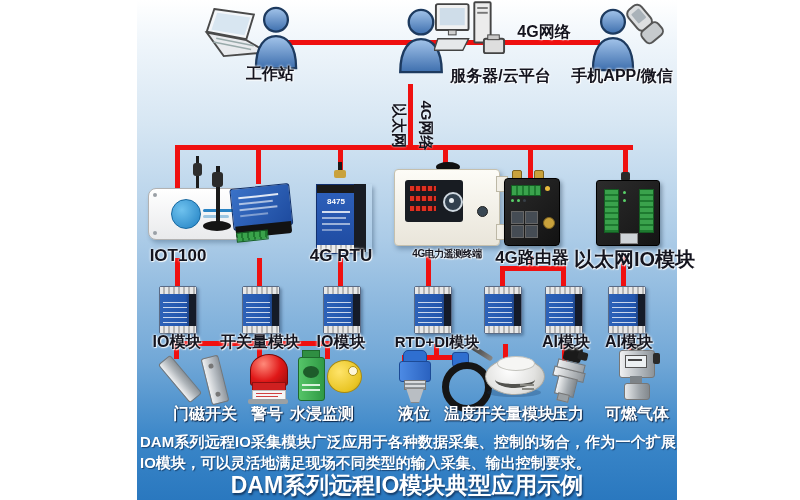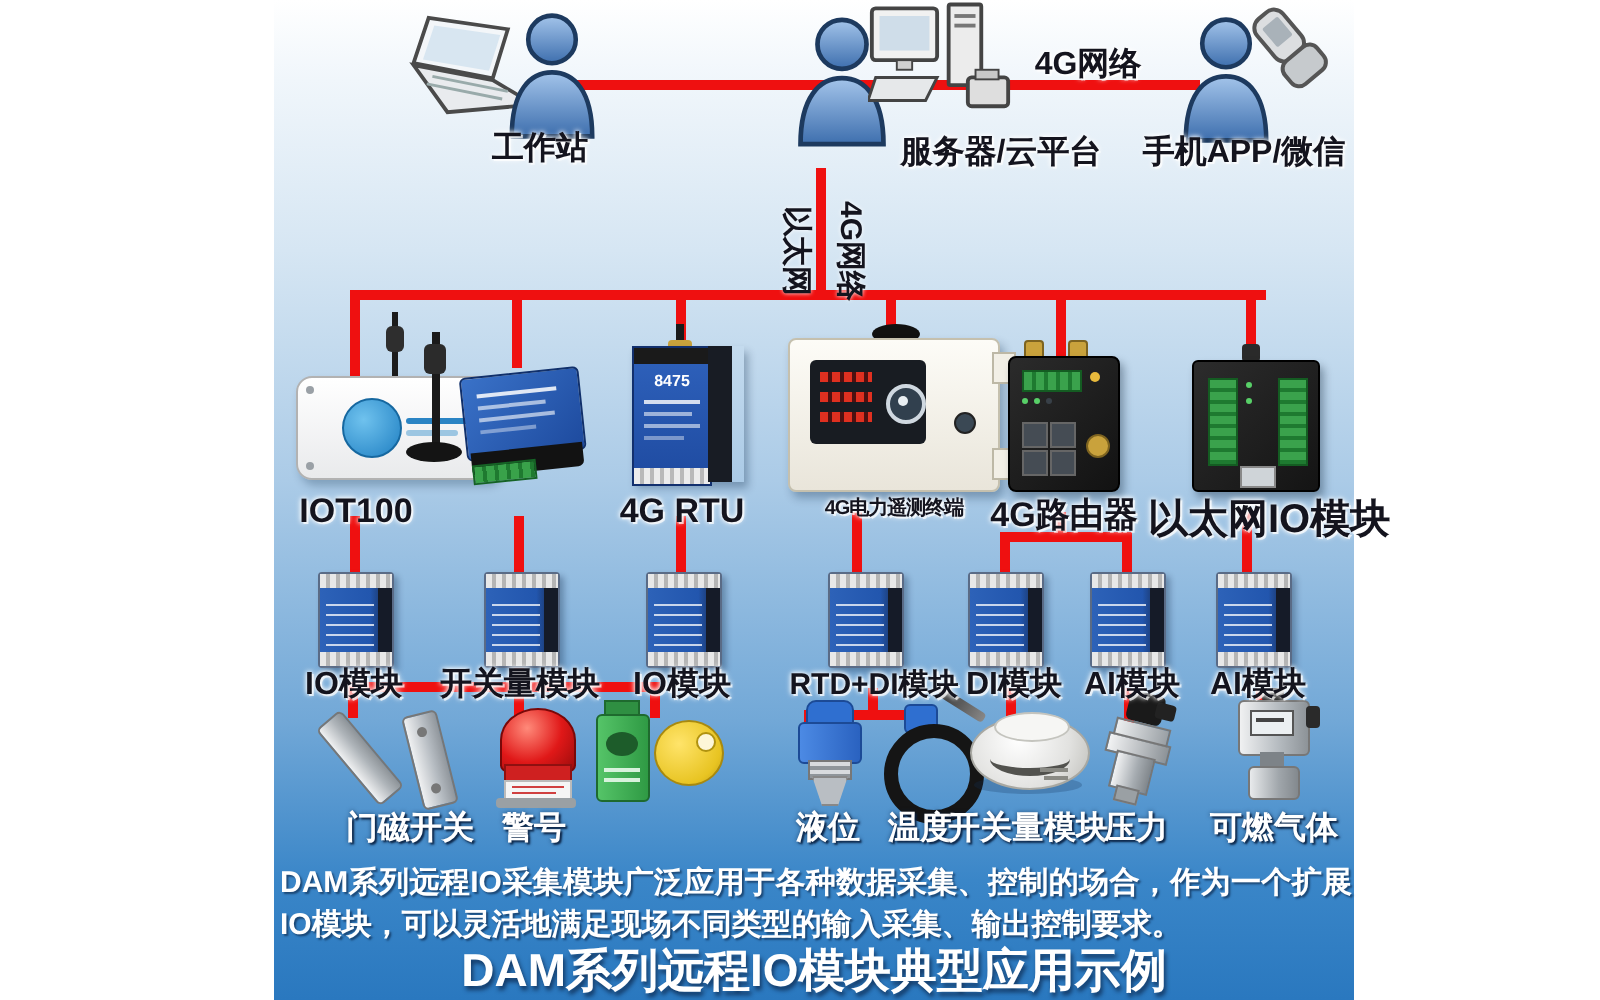--- a/index.html
+++ b/index.html
@@ -148,21 +148,21 @@
       <div class="abs" style="left:7px;top:14px;width:34px;height:2px;background:rgba(255,255,255,.6)"></div>
       <div class="abs" style="left:7px;top:20px;width:38px;height:2px;background:rgba(255,255,255,.6)"></div>
       <div class="abs" style="left:7px;top:26px;width:28px;height:2px;background:rgba(255,255,255,.4)"></div>
     </div>
     <div class="abs" style="left:2px;top:38px;width:56px;height:12px;background:#121212;border-radius:0 0 3px 3px"></div>
     <div class="abs" style="left:2px;top:44px;width:30px;height:8px;background:repeating-linear-gradient(90deg,#39a24a 0 4px,#1f7a30 4px 6px);border:1px solid #156325"></div>
   </div>
 
   <div class="abs ic" style="left:338px;top:162px;width:4px;height:12px;background:#1a1a1a"></div>
   <div class="abs ic" style="left:334px;top:170px;width:12px;height:8px;background:#c9a23c;border-radius:2px"></div>
-  <div class="abs ic" style="left:316px;top:173px;width:56px;height:68px;box-shadow:2px 3px 4px rgba(0,30,60,.3)">
+  <div class="abs ic" style="left:316px;top:184px;width:56px;height:68px;box-shadow:2px 3px 4px rgba(0,30,60,.3)">
     <div class="abs" style="left:0;top:0;width:38px;height:68px;background:linear-gradient(180deg,#2f62bc,#1e4aa0);border:1px solid #12306e">
       <div class="abs" style="left:0;top:0;width:38px;height:8px;background:#1a1a1a"></div>
       <div class="abs" style="left:4px;top:12px;width:30px;height:10px;color:#fff;font-size:8px;font-weight:bold;text-align:center">8475</div>
       <div class="abs" style="left:5px;top:26px;width:28px;height:2px;background:rgba(255,255,255,.8)"></div>
       <div class="abs" style="left:5px;top:32px;width:24px;height:2px;background:rgba(255,255,255,.55)"></div>
       <div class="abs" style="left:5px;top:38px;width:28px;height:2px;background:rgba(255,255,255,.55)"></div>
       <div class="abs" style="left:5px;top:44px;width:20px;height:2px;background:rgba(255,255,255,.4)"></div>
       <div class="abs" style="left:0;bottom:0;width:38px;height:8px;background:repeating-linear-gradient(90deg,#ececec 0 3px,#b9b9b9 3px 5px)"></div>
     </div>
     <div class="abs" style="left:38px;top:0;width:12px;height:68px;background:#181c24"></div>
@@ -250,21 +250,20 @@
       <div class="tstrip"></div>
       <div class="face"></div>
       <div class="sideDark"></div>
       <div class="bstrip"></div>
     </div>
 
   <div class="dlab" style="left:132px;top:332px;width:90px">IO模块</div>
   <div class="dlab" style="left:215px;top:332px;width:90px">开关量模块</div>
   <div class="dlab" style="left:296px;top:332px;width:90px">IO模块</div>
   <div class="dlab" style="left:382px;top:333px;width:110px;font-size:15px">RTD+DI模块</div>
-  <div class="dlab" style="left:462px;top:332px;width:90px">DI模块</div>
   <div class="dlab" style="left:521px;top:332px;width:90px">AI模块</div>
   <div class="dlab" style="left:584px;top:332px;width:90px">AI模块</div>
 
   <div class="abs ic" style="left:172px;top:354px;width:14px;height:48px;border-radius:3px;background:linear-gradient(90deg,#f0f1f2,#aeb4b9 60%,#8d9398);border:1px solid #777;transform:rotate(-40deg)"></div>
   <div class="abs ic" style="left:206px;top:356px;width:16px;height:46px;border-radius:3px;background:linear-gradient(90deg,#f0f1f2,#b4bac0 60%,#90969c);border:1px solid #777;transform:rotate(-14deg)">
     <div class="abs" style="left:5px;top:6px;width:5px;height:5px;border-radius:50%;background:#777"></div>
     <div class="abs" style="left:5px;bottom:6px;width:5px;height:5px;border-radius:50%;background:#777"></div>
   </div>
 
   <div class="abs ic" style="left:250px;top:354px;width:36px;height:30px;border-radius:50% 50% 10% 10%;background:radial-gradient(circle at 35% 30%,#ff8a7a,#e01818 55%,#9c0c0c);border:1px solid #7a0808"></div>
@@ -316,20 +315,21 @@
     <div class="abs" style="left:5px;top:6px;width:34px;height:26px;background:linear-gradient(90deg,#f0f1f2,#b2b8bd 60%,#8d9398);border:1px solid #777;border-radius:3px"></div>
     <div class="abs" style="left:11px;top:11px;width:20px;height:11px;background:#ecf0f2;border:1px solid #555"></div>
     <div class="abs" style="left:14px;top:15px;width:14px;height:2px;background:#444"></div>
     <div class="abs" style="left:39px;top:9px;width:7px;height:11px;background:#2a2a2a;border-radius:2px"></div>
     <div class="abs" style="left:16px;top:32px;width:12px;height:7px;background:#7d8388"></div>
     <div class="abs" style="left:10px;top:39px;width:24px;height:15px;background:linear-gradient(90deg,#e8eaec,#a0a6ab 60%,#83898e);border:1px solid #777;border-radius:3px"></div>
   </div>
 
   <div class="wlab" style="left:165px;top:404px;width:80px">门磁开关</div>
   <div class="wlab" style="left:237px;top:404px;width:60px">警号</div>
+  <div class="wlab" style="left:282px;top:404px;width:80px">水浸监测</div>
   <div class="wlab" style="left:384px;top:404px;width:60px">液位</div>
   <div class="wlab" style="left:430px;top:404px;width:60px">温度</div>
   <div class="wlab" style="left:474px;top:404px;width:80px">开关量模块</div>
   <div class="wlab" style="left:538px;top:404px;width:60px">压力</div>
   <div class="wlab" style="left:597px;top:404px;width:80px">可燃气体</div>
 
   <div class="abs" style="left:140px;top:431px;width:536px;z-index:3;color:#ffffff;font-size:15px;font-weight:bold;line-height:21px;text-align:justify;text-shadow:1px 1px 1px rgba(8,30,62,.6)">DAM系列远程IO采集模块广泛应用于各种数据采集、控制的场合，作为一个扩展IO模块，可以灵活地满足现场不同类型的输入采集、输出控制要求。</div>
   <div class="abs" style="left:137px;top:470px;width:540px;z-index:3;color:#ffffff;font-size:23px;font-weight:bold;text-align:center;white-space:nowrap;text-shadow:1px 2px 2px rgba(8,30,62,.7)">DAM系列远程IO模块典型应用示例</div>
 </div>
 

